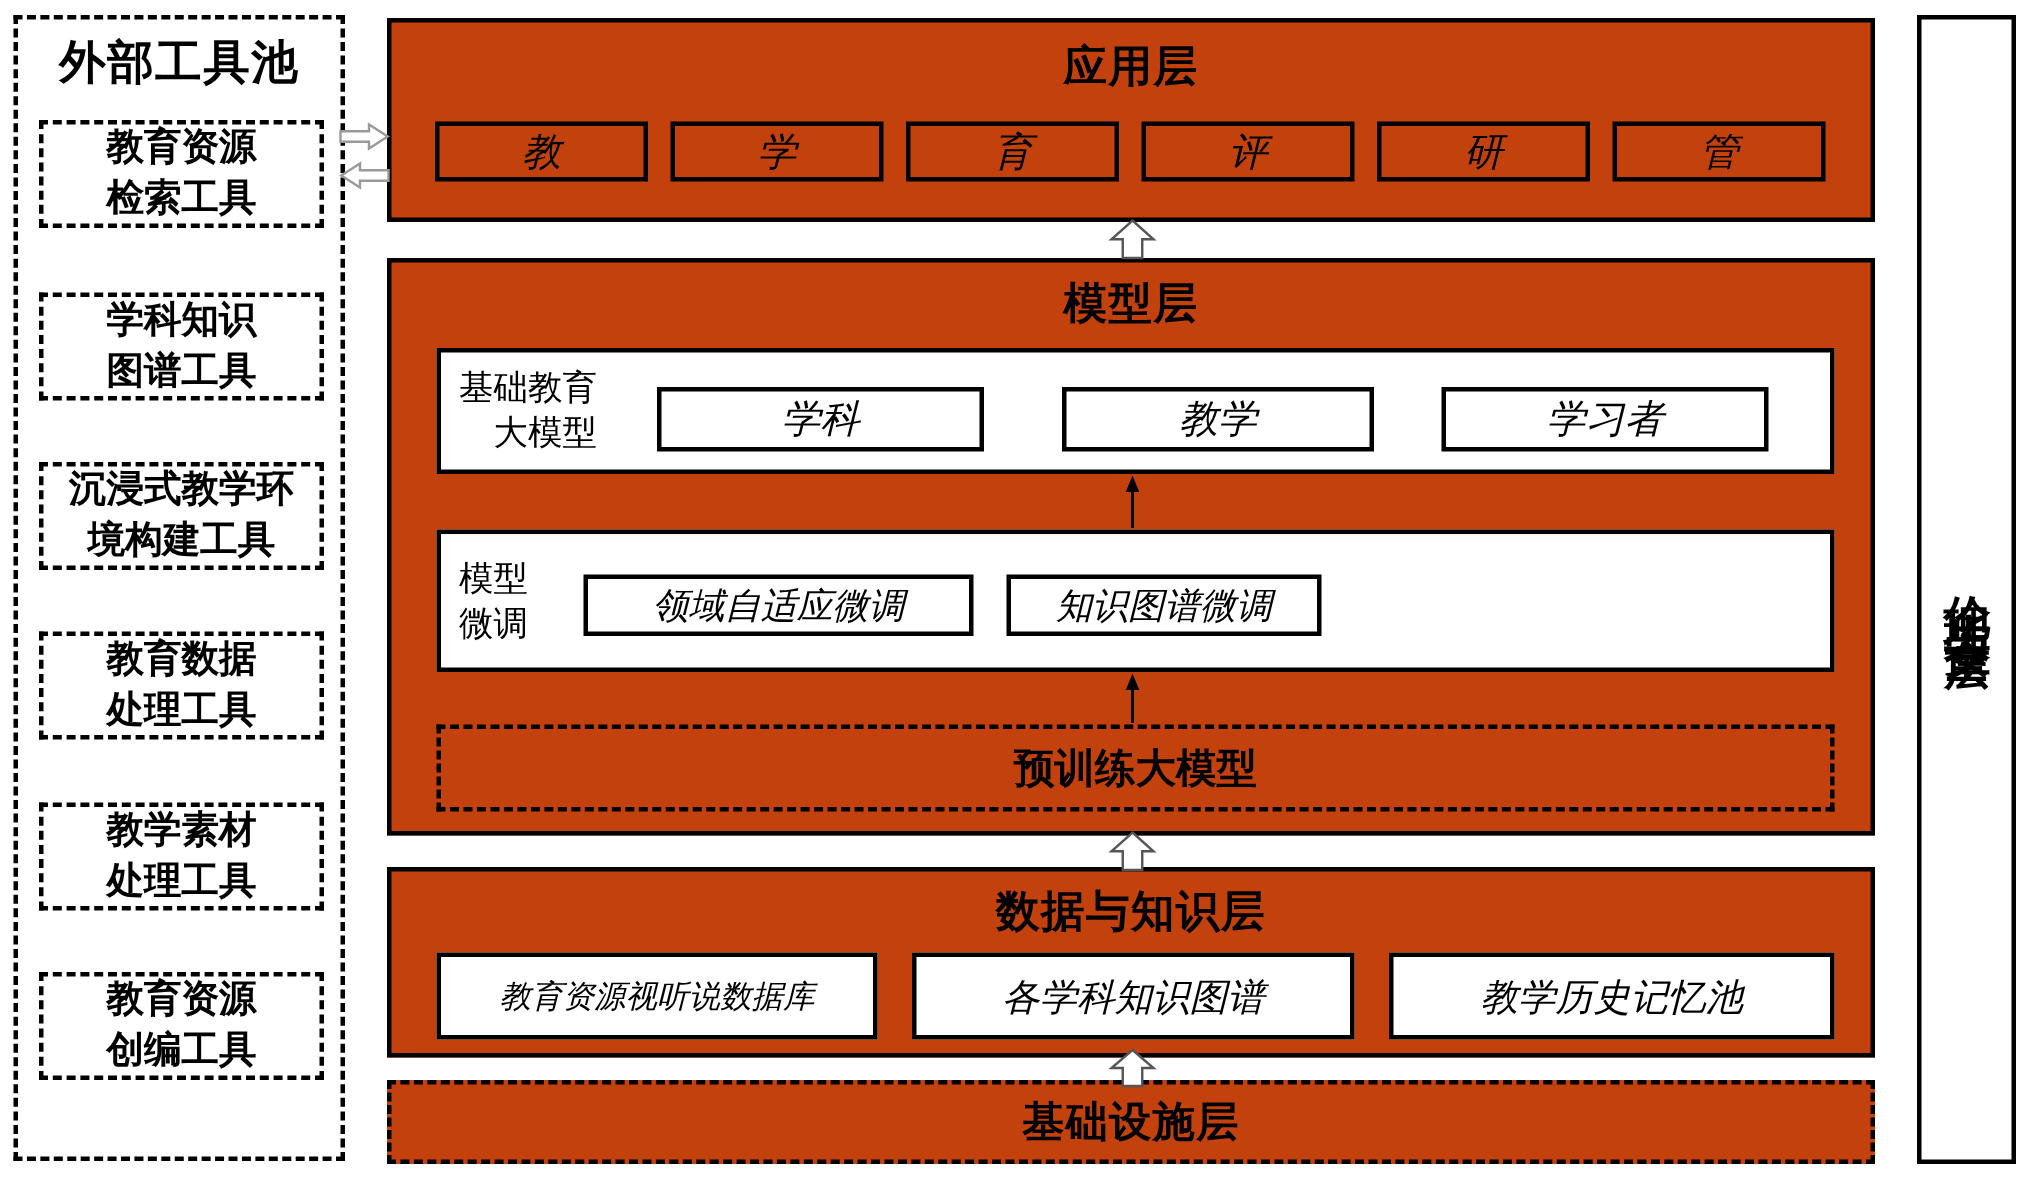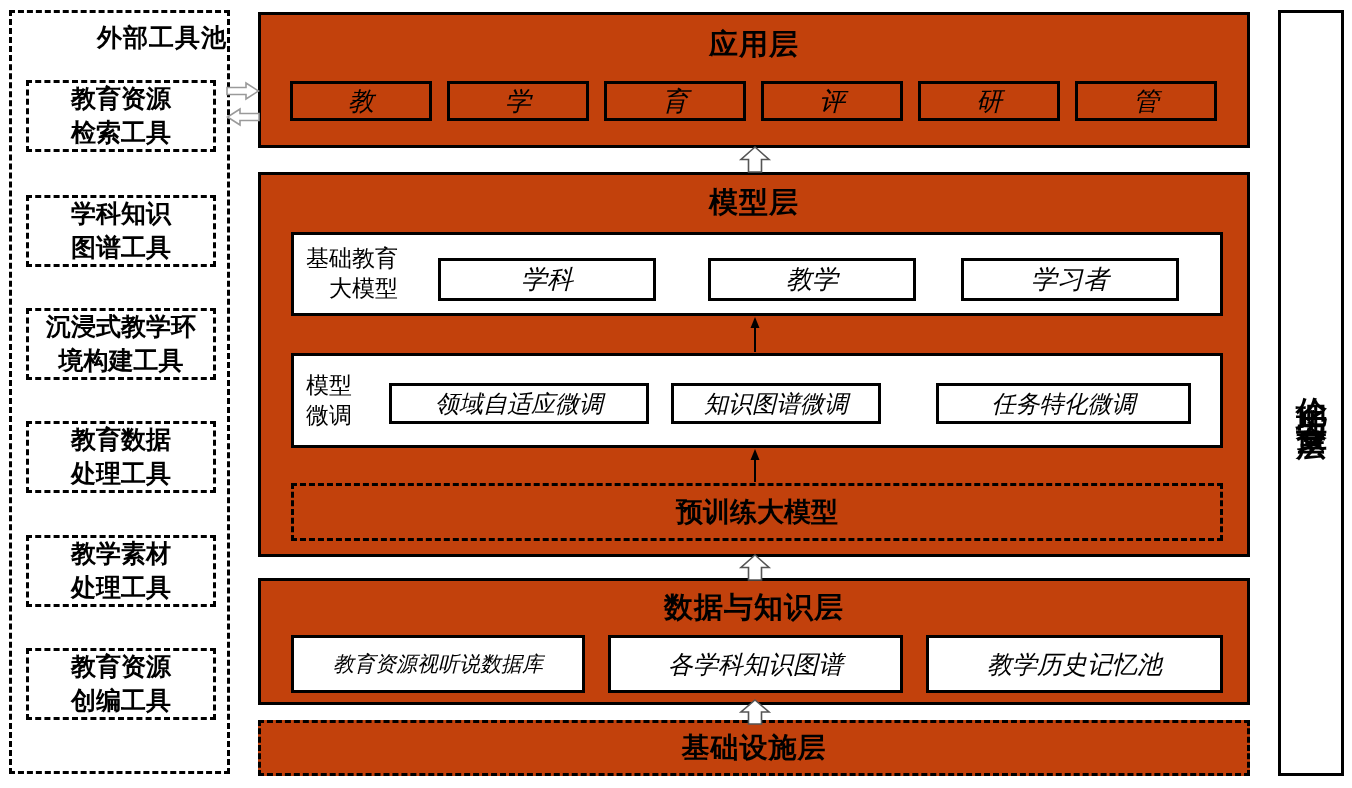--- a/index.html
+++ b/index.html
@@ -4,22 +4,22 @@
 <style>
   * { margin:0; padding:0; box-sizing:border-box; }
   html,body { background:#ffffff; }
   body { font-family:"Liberation Sans","DejaVu Sans",sans-serif; color:#000; }
   .diagram { position:relative; width:1352px; height:788px; background:#fff; overflow:hidden; }
 
   .abs { position:absolute; }
 
   
   .sidebar { left:9px; top:10px; width:221px; height:764px; border:3px dashed #000; }
-  .sidebar-title { position:absolute; left:0; top:8px; width:100%; text-align:right;
-                   font-size:25px; font-weight:bold; letter-spacing:1px; }
+  .sidebar-title { position:absolute; left:0; top:8px; width:100%; text-align:center;
+                   font-size:31px; font-weight:bold; letter-spacing:1px; }
   .tool { position:absolute; left:14px; width:190px; height:72px; border:3px dashed #000;
           display:flex; align-items:center; justify-content:center; text-align:center;
           font-size:25px; font-weight:bold; line-height:1.35; white-space:pre-line; }
 
   
   .layer { position:absolute; left:258px; width:992px; border:3px solid #000; background:#c2410c; }
   .layer-title { position:absolute; left:0; width:100%; text-align:center;
                  font-size:29px; font-weight:bold; letter-spacing:1px; }
 
   
@@ -119,21 +119,20 @@
     <svg class="arrow" style="left:487px; top:142px;" width="14" height="36" viewBox="0 0 14 36">
       <path d="M7,35 L7,9" stroke="#000" stroke-width="2" fill="none"></path>
       <path d="M7,0 L2.5,11 L11.5,11 Z" fill="#000"></path>
     </svg>
 
     <div class="group-box" style="top:178px; height:95px;">
       <div class="group-label">模型
 微调</div>
       <div class="inner-box kai" style="left:95px; top:27px; width:260px; height:41px; font-size:24px;">领域自适应微调</div>
       <div class="inner-box kai" style="left:377px; top:27px; width:210px; height:41px; font-size:24px;">知识图谱微调</div>
-      <div class="inner-box kai" style="left:642px; top:27px; width:255px; height:41px; font-size:24px;">任务特化微调</div>
     </div>
 
     <svg class="arrow" style="left:487px; top:274px;" width="14" height="34" viewBox="0 0 14 34">
       <path d="M7,33 L7,9" stroke="#000" stroke-width="2" fill="none"></path>
       <path d="M7,0 L2.5,11 L11.5,11 Z" fill="#000"></path>
     </svg>
 
     <div class="pretrained">预训练大模型</div>
   </div>
 

